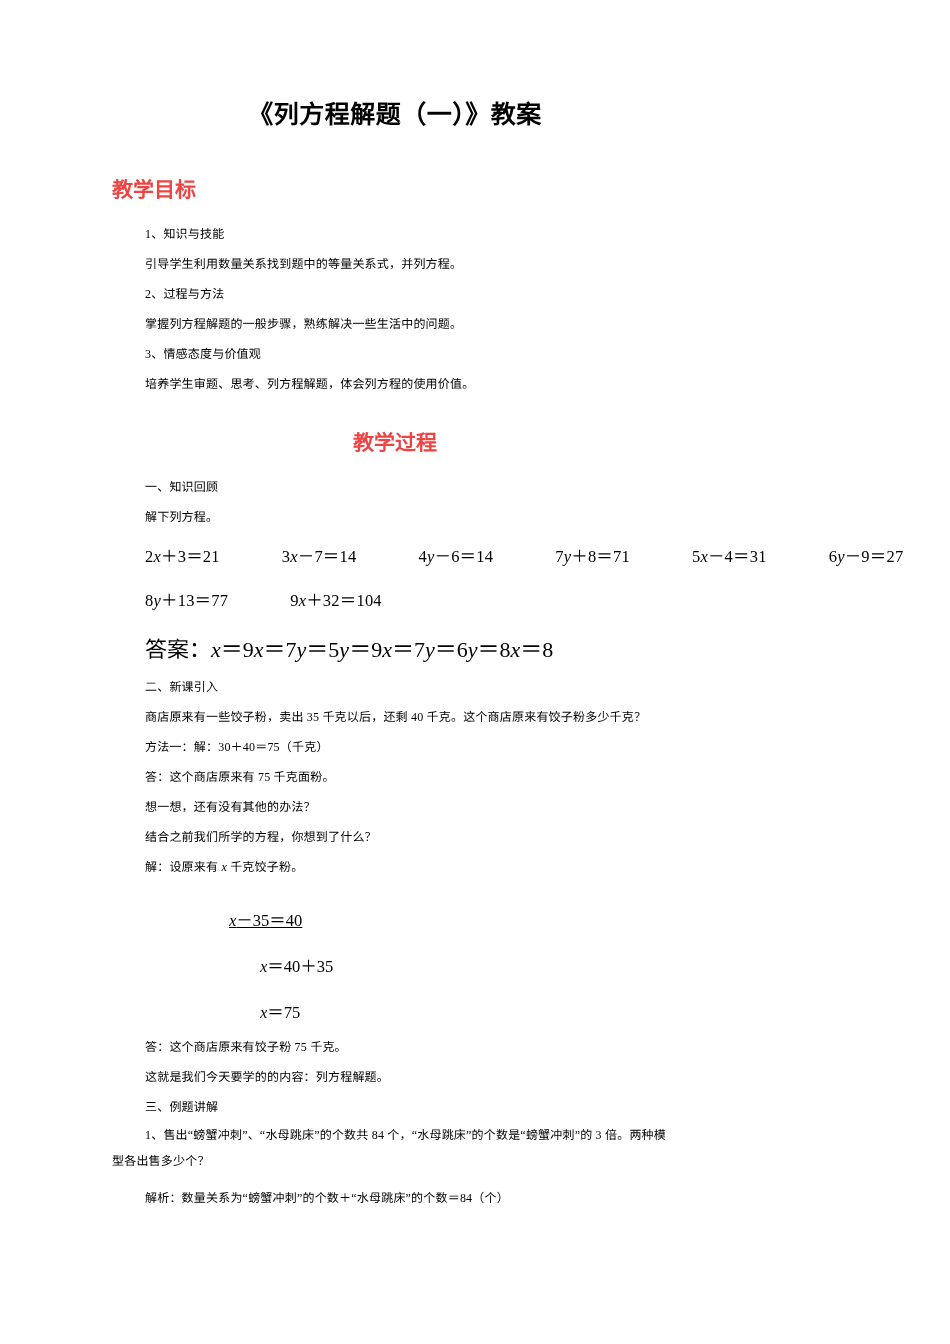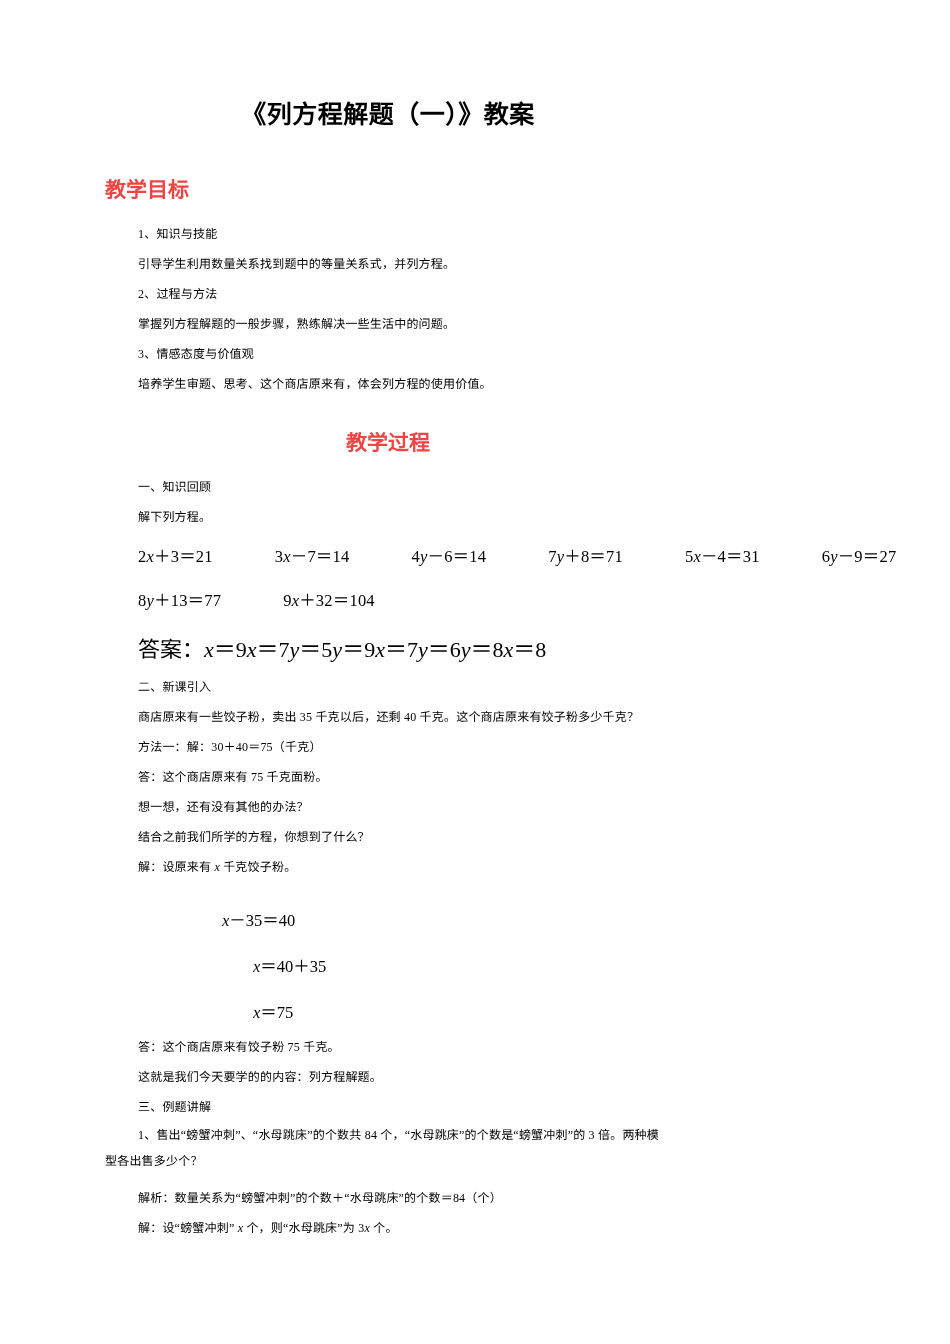--- a/index.html
+++ b/index.html
@@ -14,20 +14,21 @@
     font-family: "Liberation Serif", "DejaVu Serif", serif;
     color: #000000;
     overflow: hidden;
   }
   .page {
     position: relative;
     width: 776px;
     height: 1344px;
     box-sizing: border-box;
     padding: 0 105px;
+    margin-left: 7px;
   }
   .doc-title {
     font-family: "Liberation Sans", "DejaVu Sans", sans-serif;
     font-weight: bold;
     font-size: 25px;
     text-align: center;
     letter-spacing: 0.5px;
     margin: 0;
     padding-top: 98px;
     line-height: 1.3;
@@ -75,38 +76,38 @@
     white-space: pre;
   }
   .math { font-style: italic; font-family: "Liberation Serif", "DejaVu Serif", serif; }
   .solve-block { padding-top: 12px; }
   .solve-line {
     font-size: 16.5px;
     margin: 0;
     padding-top: 22px;
     white-space: pre;
   }
-  .solve-line.l1 { padding-left: 117px; }
+  .solve-line.l1 { padding-left: 117px; text-decoration: underline; }
   .solve-line.l2 { padding-left: 148px; }
 </style>
 </head>
 <body>
 
 <div class="page">
 
   <h1 class="doc-title">《列方程解题（一）》教案</h1>
 
   <h2 class="h2 goals">教学目标</h2>
 
   <p class="p first">1、知识与技能</p>
   <p class="p">引导学生利用数量关系找到题中的等量关系式，并列方程。</p>
   <p class="p">2、过程与方法</p>
   <p class="p">掌握列方程解题的一般步骤，熟练解决一些生活中的问题。</p>
   <p class="p">3、情感态度与价值观</p>
-  <p class="p">培养学生审题、思考、这个商店原来有，体会列方程的使用价值。</p>
+  <p class="p">培养学生审题、思考、列方程解题，体会列方程的使用价值。</p>
 
   <h2 class="h2 process">教学过程</h2>
 
   <p class="p first">一、知识回顾</p>
   <p class="p">解下列方程。</p>
 
   <p class="eqrow"><span>2<span class="math">x</span>＋3＝21</span><span class="gap"></span><span>3<span class="math">x</span>－7＝14</span><span class="gap"></span><span>4<span class="math">y</span>－6＝14</span><span class="gap"></span><span>7<span class="math">y</span>＋8＝71</span><span class="gap"></span><span>5<span class="math">x</span>－4＝31</span><span class="gap"></span><span>6<span class="math">y</span>－9＝27</span></p>
 
   <p class="eqrow"><span>8<span class="math">y</span>＋13＝77</span><span class="gap"></span><span>9<span class="math">x</span>＋32＝104</span></p>
 
@@ -125,15 +126,14 @@
     <p class="solve-line l2"><span class="math">x</span>＝40＋35</p>
     <p class="solve-line l2"><span class="math">x</span>＝75</p>
   </div>
 
   <p class="p">答：这个商店原来有饺子粉 75 千克。</p>
   <p class="p">这就是我们今天要学的的内容：列方程解题。</p>
 
   <p class="p">三、例题讲解</p>
   <p class="p wrapline">1、售出“螃蟹冲刺”、“水母跳床”的个数共 84 个，“水母跳床”的个数是“螃蟹冲刺”的 3 倍。两种模型各出售多少个？</p>
   <p class="p">解析：数量关系为“螃蟹冲刺”的个数＋“水母跳床”的个数＝84（个）</p>
-  <p class="p">解：设“螃蟹冲刺” <span class="math">x</span> 个，则“水母跳床”为 3<span class="math">x</span> 个。</p>
 
 </div>
 
 </body></html>

